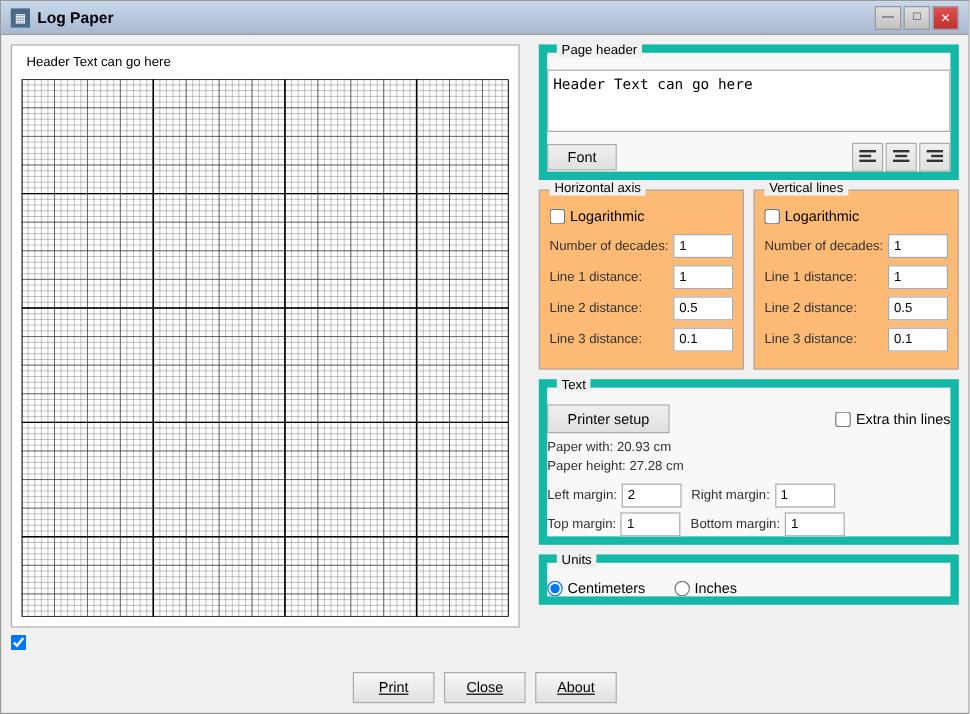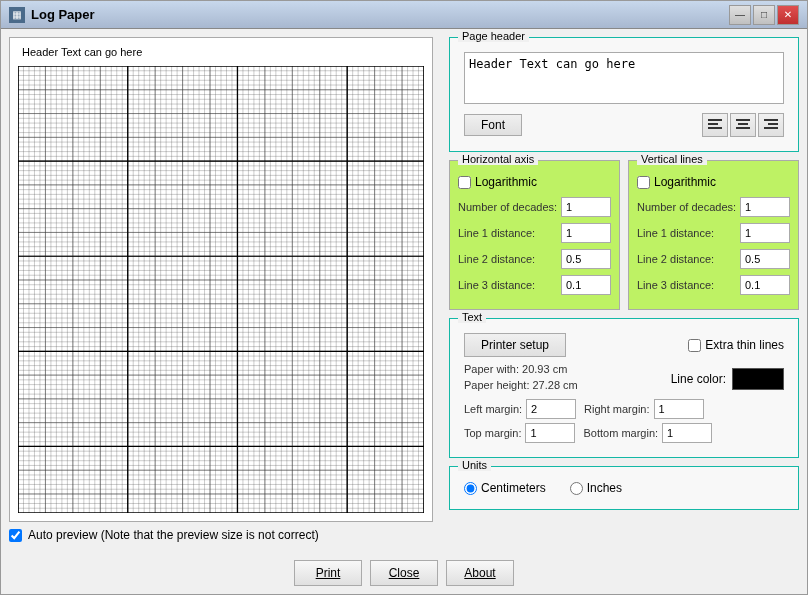--- a/index.html
+++ b/index.html
@@ -129,22 +129,22 @@
     .controls-panel {
       flex: 1;
       padding: 8px;
       display: flex;
       flex-direction: column;
       gap: 8px;
       overflow-y: auto;
     }
 
     .section {
-      border: 1px solid #14b8a6;
-      padding: 14px;
+      border: 7px solid #14b8a6;
+      padding: 0;
       position: relative;
       background: #f8f8f8;
     }
 
     .section-title {
       position: absolute;
       top: -8px;
       left: 8px;
       background: #f0f0f0;
       padding: 0 4px;
@@ -203,21 +203,21 @@
     .axes-row {
       display: flex;
       gap: 8px;
     }
 
     .axis-section {
       flex: 1;
       border: 1px solid #aaa;
       padding: 8px;
       position: relative;
-      background: #bef264;
+      background: #fdba74;
       padding-top: 14px;
     }
 
     .axis-title {
       position: absolute;
       top: -8px;
       left: 8px;
       background: #f0f0f0;
       padding: 0 4px;
       font-size: 11px;
@@ -594,21 +594,20 @@
               <line x1="0" y1="400" x2="370" y2="400"></line>
 
               <rect x="0" y="0" width="370" height="470" fill="none" stroke="#000" stroke-width="1.5"></rect>
             </g>
           </svg>
         </div>
       </div>
 
       <div class="auto-preview-bar">
         <input type="checkbox" checked="" style="">
-        <span>Auto preview (Note that the preview size is not correct)</span>
       </div>
     </div>
 
     <div class="controls-panel">
 
       <div class="section page-header-section">
         <span class="section-title">Page header</span>
         <textarea class="header-textarea" style="">Header Text can go here</textarea>
         <div class="font-row">
           <button class="font-btn">Font</button>
@@ -698,24 +697,20 @@
             <input type="checkbox" style="">
             <label>Extra thin lines</label>
           </div>
         </div>
 
         <div style="display:flex; align-items:center; justify-content:space-between; margin-bottom:4px;">
           <div>
             <div class="paper-info">Paper with: 20.93 cm</div>
             <div class="paper-info">Paper height: 27.28 cm</div>
           </div>
-          <div class="line-color-row">
-            <span>Line color:</span>
-            <div class="color-swatch"></div>
-          </div>
         </div>
 
         <div style="display:flex; gap:8px; margin-bottom:4px;">
           <div class="margin-pair">
             <span class="field-label">Left margin:</span>
             <input type="text" class="field-input" value="2" style="">
           </div>
           <div class="margin-pair">
             <span class="field-label">Right margin:</span>
             <input type="text" class="field-input" value="1" style="">

